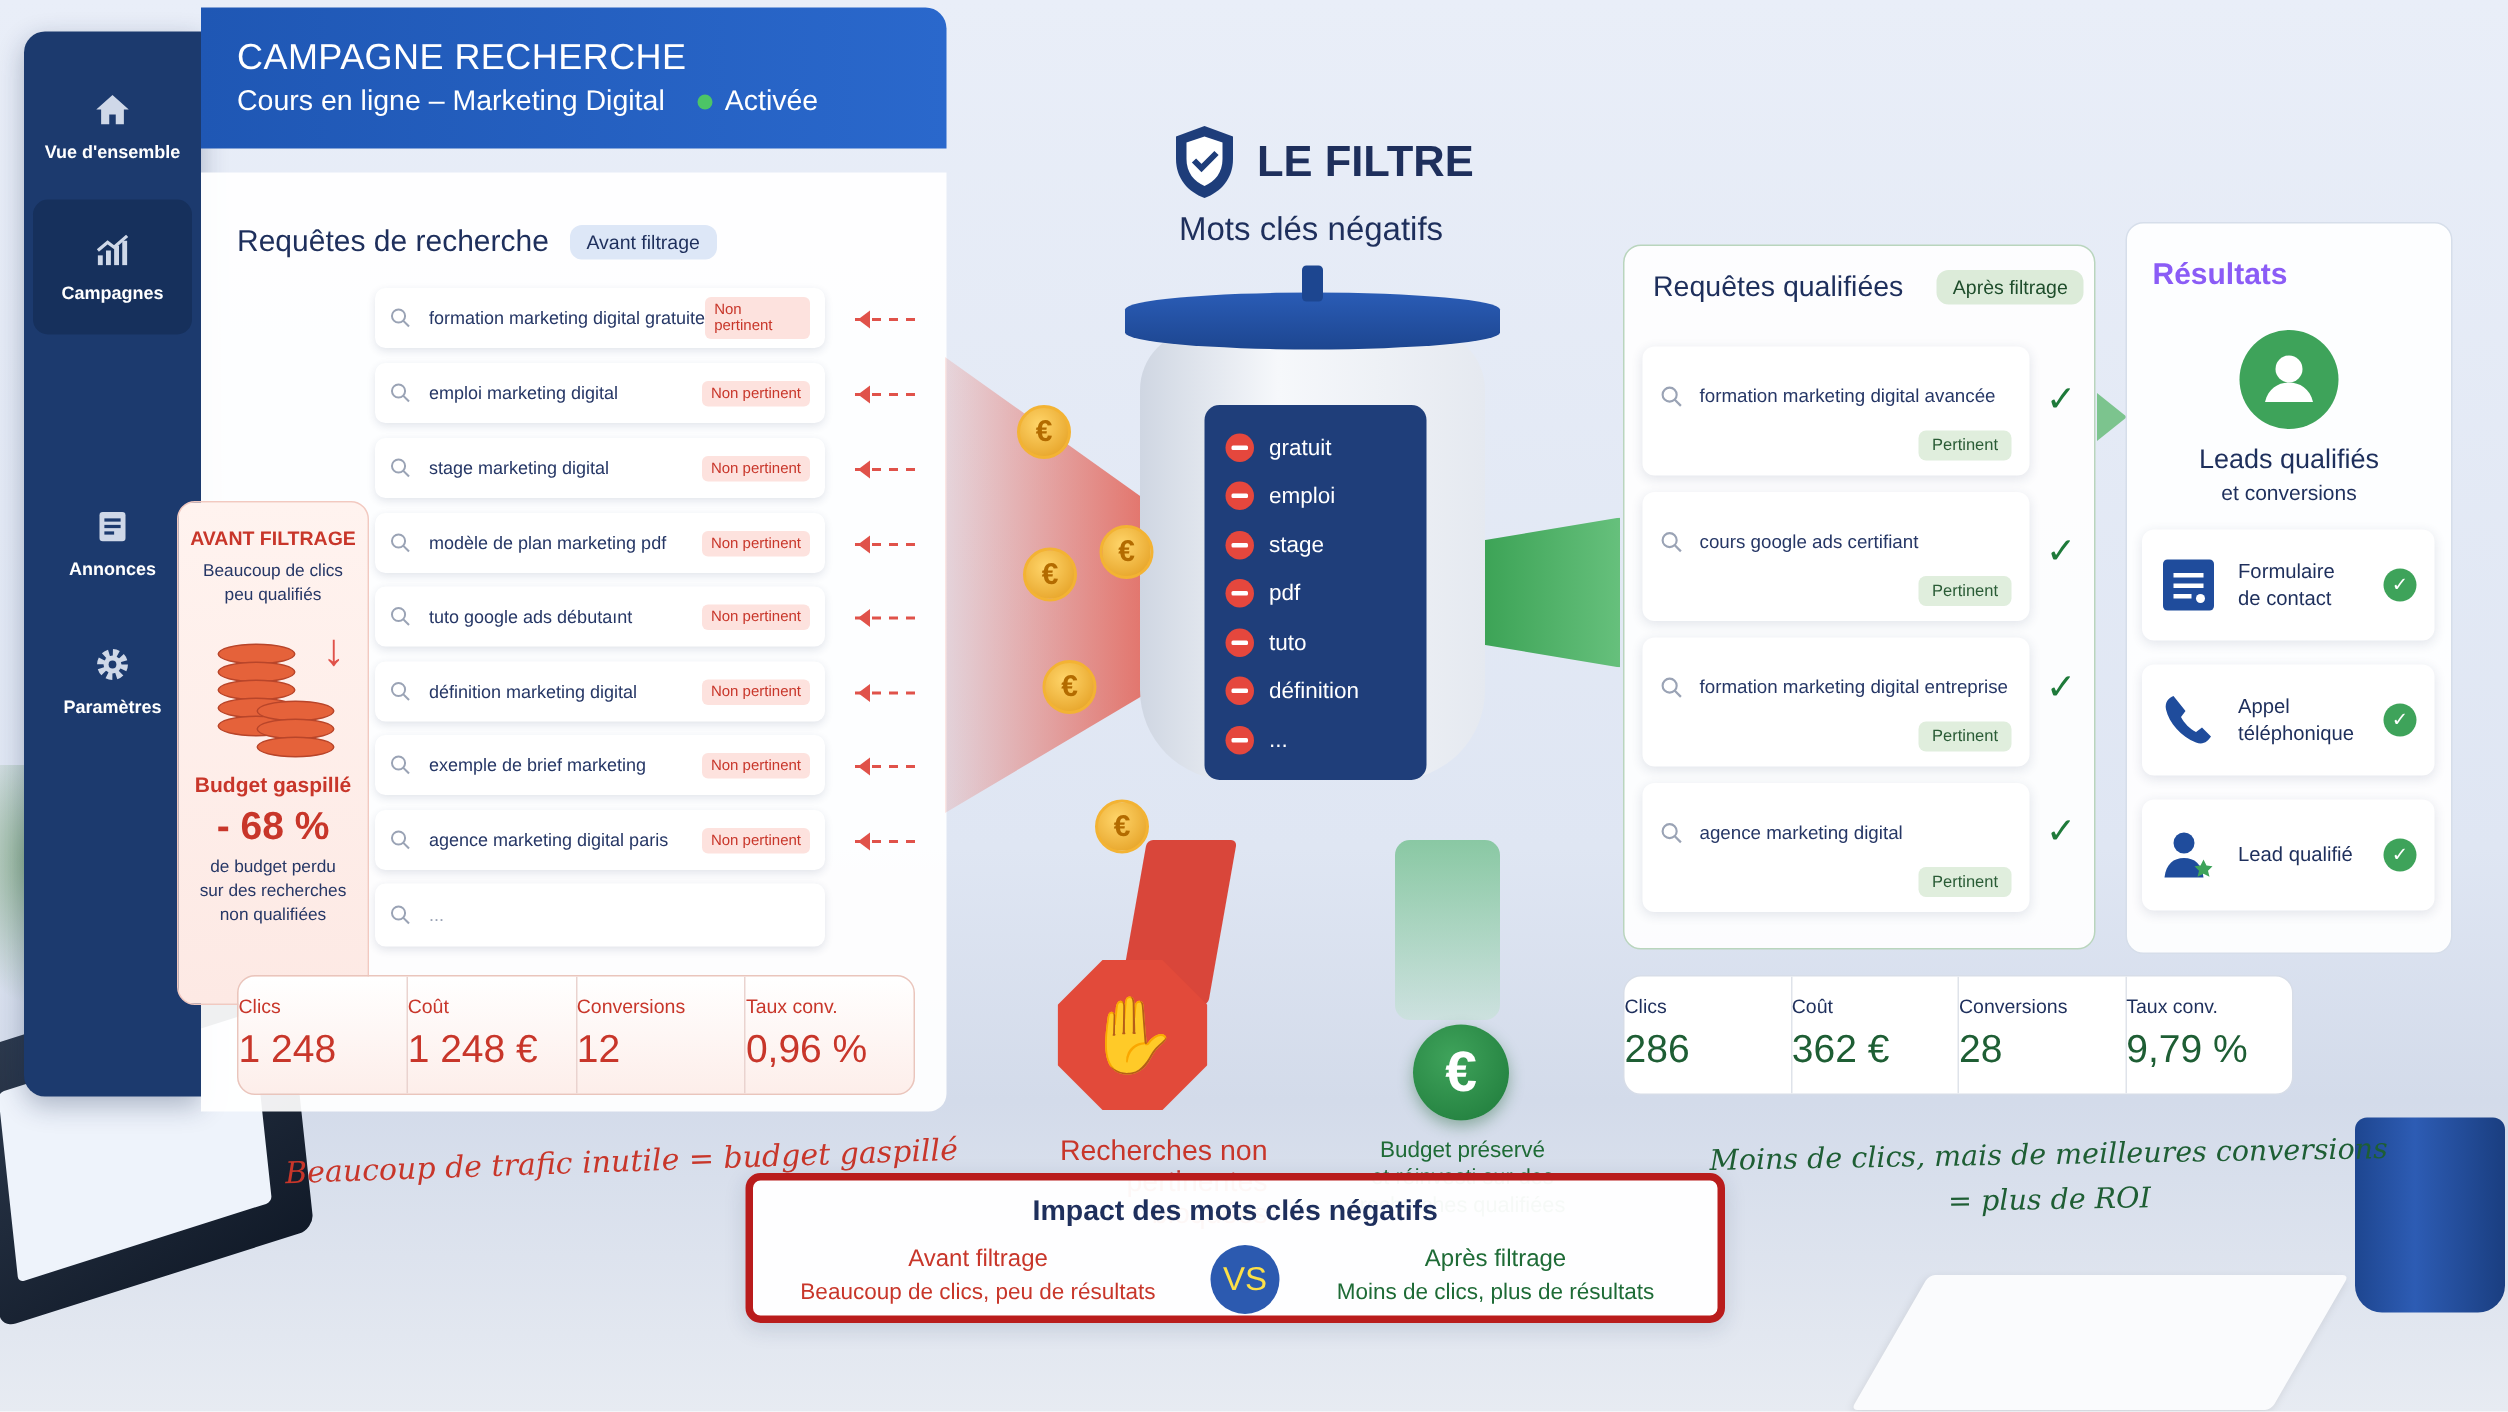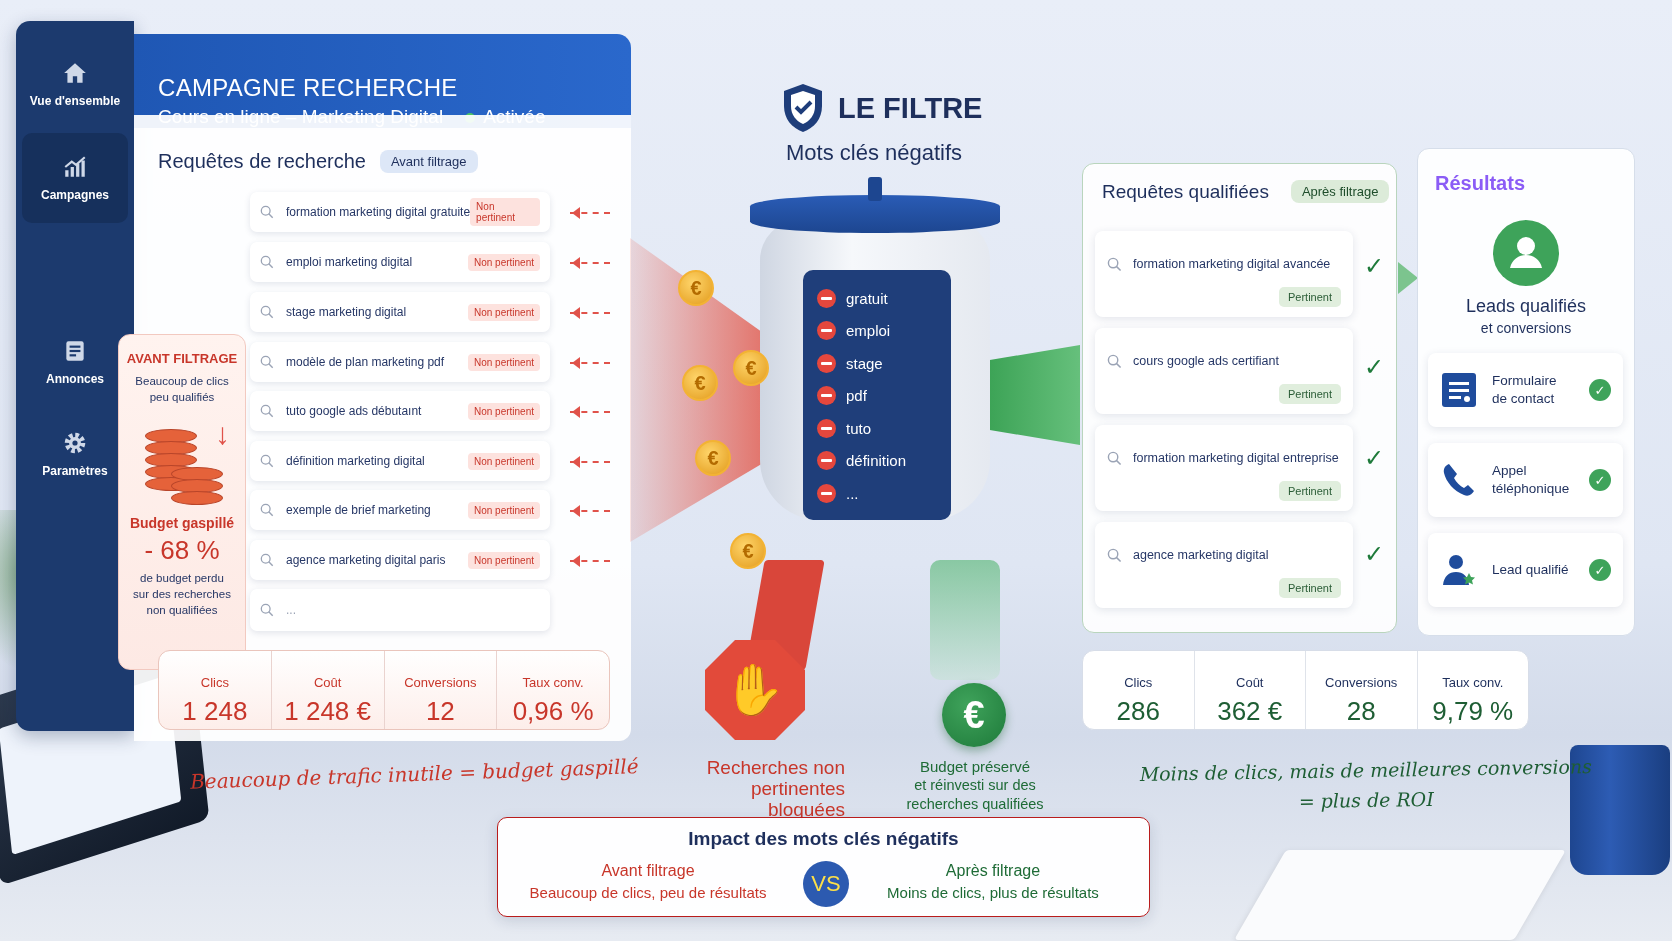--- a/index.html
+++ b/index.html
@@ -4,47 +4,47 @@
 <style>
 *{box-sizing:border-box;margin:0;padding:0}
 body{width:1672px;height:941px;overflow:hidden;font-family:"Liberation Sans","DejaVu Sans",sans-serif;background:linear-gradient(180deg,#e9eef8 0%,#dfe6f3 60%,#d3dbea 78%,#e7ebf2 100%);position:relative;color:#1e2f5c}
 .abs{position:absolute}
 
 .sidebar{left:16px;top:21px;width:118px;height:710px;background:#1c3a6e;border-radius:14px 0 0 14px;box-shadow:0 6px 18px rgba(20,40,80,.3)}
 .nav-item{position:absolute;left:6px;width:106px;height:90px;border-radius:10px;display:flex;flex-direction:column;align-items:center;justify-content:center;color:#fff;font-size:12px;font-weight:bold;gap:8px}
 .nav-item.active{background:#16305c}
 .nav-icon{width:26px;height:26px;color:#cfd8e8}
 
-.header{left:134px;top:34px;width:497px;height:94px;background:linear-gradient(90deg,#1f57b4,#2a68cc);border-radius:0 14px 0 0;color:#fff;padding:40px 24px}
+.header{left:134px;top:5px;width:497px;height:94px;background:linear-gradient(90deg,#1f57b4,#2a68cc);border-radius:0 14px 0 0;color:#fff;padding:20px 24px}
 .header .t1{font-size:24px;letter-spacing:.3px}
 .header .t2{font-size:19px;margin-top:4px;display:flex;align-items:center;gap:22px}
 .dot{width:10px;height:10px;border-radius:50%;background:#4cc566;display:inline-block;margin-right:8px}
 
 .panel-left{left:134px;top:115px;width:497px;height:626px;background:rgba(255,255,255,.93);border-radius:0 0 12px 0}
 .sec-title{font-size:20px;color:#1e2f5c}
 .chip{display:inline-block;padding:4px 11px;border-radius:8px;font-size:13px}
 .chip-blue{background:#dde7f7;color:#1e2f5c}
 .chip-green{background:#dcebd9;color:#1e4d2b}
 .q-row{position:absolute;left:250px;width:300px;height:40px;background:#fff;border-radius:7px;box-shadow:0 2px 6px rgba(30,50,90,.12);display:flex;align-items:center;padding:0 10px}
 .q-row .srch{width:14px;height:14px;margin-right:12px;flex:none}
 .q-row .txt{font-size:12px;color:#263766;flex:1;white-space:nowrap}
 .bad{background:#fde2de;color:#c8362a;font-size:10px;padding:3px 6px;border-radius:4px}
 .arrow-red{position:absolute;left:570px;width:40px;height:2px;border-top:2px dashed #e0524a}
 .arrow-red:before{content:"";position:absolute;left:-4px;top:-7px;border:6px solid transparent;border-right:8px solid #e0524a}
 
 .avant{left:118px;top:334px;width:128px;height:336px;background:linear-gradient(180deg,#fff3ef,#fde9e4);border:1px solid #f2c9c0;border-radius:12px;text-align:center;padding-top:16px}
 .avant .h{color:#c8362a;font-weight:bold;font-size:13px}
 .avant .s{font-size:11.5px;color:#263766;margin-top:7px;line-height:16px}
 .avant .bg{color:#c8362a;font-weight:bold;font-size:14px;margin-top:6px}
-.avant .pct{color:#c8362a;font-weight:normal;font-size:26px;margin-top:4px}
+.avant .pct{color:#c8362a;font-weight:bold;font-size:26px;margin-top:4px}
 .coins{margin:14px auto 0;width:90px;height:90px;position:relative}
 .coin{position:absolute;width:52px;height:14px;border-radius:50%;background:#e5623a;border:1px solid #b8452a}
 
 .stats{display:flex;border-radius:12px;overflow:hidden}
-.stats .cell{flex:1;text-align:center;padding-top:24px;border-right:1px solid #ead3cf}
+.stats .cell{flex:1;text-align:left;padding-top:12px;border-right:1px solid #ead3cf}
 .stats .cell:last-child{border-right:none}
 .stats .lbl{font-size:13px}
 .stats .val{font-size:26px;margin-top:6px}
 .stats-red{left:158px;top:650px;width:452px;height:80px;background:linear-gradient(180deg,#fff,#fdeeea);border:1px solid #eac5bc;color:#c8362a}
 .stats-green{left:1082px;top:650px;width:447px;height:80px;background:#fff;border:1px solid #d7dde8;color:#1e5e34}
 .stats-green .cell{border-right-color:#dfe3ea}
 .stats-green .lbl{color:#1e2f5c}
 
 .filter-title{left:780px;top:82px;display:flex;align-items:center;gap:12px}
 .filter-title .t{font-size:29px;font-weight:bold;color:#1e2f5c}
@@ -83,21 +83,21 @@
 .rcard{position:absolute;left:1428px;width:195px;height:74px;background:#fff;border-radius:8px;box-shadow:0 2px 8px rgba(30,50,90,.12);display:flex;align-items:center;padding:0 12px}
 .rcard .ic{width:38px;height:38px;margin-right:14px;flex:none}
 .rcard .tx{flex:1;font-size:13.5px;color:#1e2f5c;line-height:18px}
 .okc{width:22px;height:22px;border-radius:50%;background:#3ea35a;color:#fff;font-size:13px;display:flex;align-items:center;justify-content:center;flex:none}
 .arrow-green{left:1398px;top:262px;width:0;height:0;border-top:16px solid transparent;border-bottom:16px solid transparent;border-left:20px solid #7cc48e}
 
 .hand{font-family:"DejaVu Serif",serif;font-style:italic}
 .hand-red{left:190px;top:762px;font-size:20px;color:#c8362a;transform:rotate(-2deg)}
 .hand-green{left:1140px;top:755px;font-size:19px;color:#1e5e34;text-align:center;line-height:30px;transform:rotate(-1deg)}
 
-.impact{left:497px;top:817px;width:653px;height:100px;background:rgba(255,255,255,.96);border:1px solid #b91c1c;border-radius:10px;box-shadow:0 4px 14px rgba(30,50,90,.15)}
+.impact{left:497px;top:782px;width:653px;height:100px;background:rgba(255,255,255,.96);border:5px solid #b91c1c;border-radius:10px;box-shadow:0 4px 14px rgba(30,50,90,.15)}
 .impact .ttl{position:absolute;left:0;right:0;top:10px;text-align:center;font-size:19px;color:#1e2f5c;font-weight:bold}
 .impact .col{position:absolute;top:42px;text-align:center;font-size:15px;line-height:22px}
 .impact .col .a{font-size:16px}
 .vs{position:absolute;left:305px;top:43px;width:46px;height:46px;border-radius:50%;background:#2c5ab0;color:#fde047;font-size:22px;display:flex;align-items:center;justify-content:center}
 
 .laptop{left:-10px;top:665px;width:210px;height:190px;background:linear-gradient(160deg,#2d3a4e,#111a28);transform:skewY(-12deg) rotate(-6deg);border-radius:10px}
 .laptop-screen{left:5px;top:700px;width:170px;height:130px;background:#eef3fb;transform:skewY(-12deg) rotate(-6deg);border-radius:4px}
 .mug{left:1570px;top:745px;width:100px;height:130px;background:linear-gradient(90deg,#1e4690,#2d5cb4 40%,#1a3e80);border-radius:8px 8px 18px 18px}
 .notebook{left:1260px;top:850px;width:280px;height:90px;background:#fafbfd;transform:skewX(-30deg);border-radius:4px;box-shadow:0 2px 6px rgba(0,0,0,.1)}
 .plant{left:0;top:510px;width:70px;height:160px;background:radial-gradient(ellipse at 30% 40%,rgba(70,130,60,.55),transparent 70%)}

